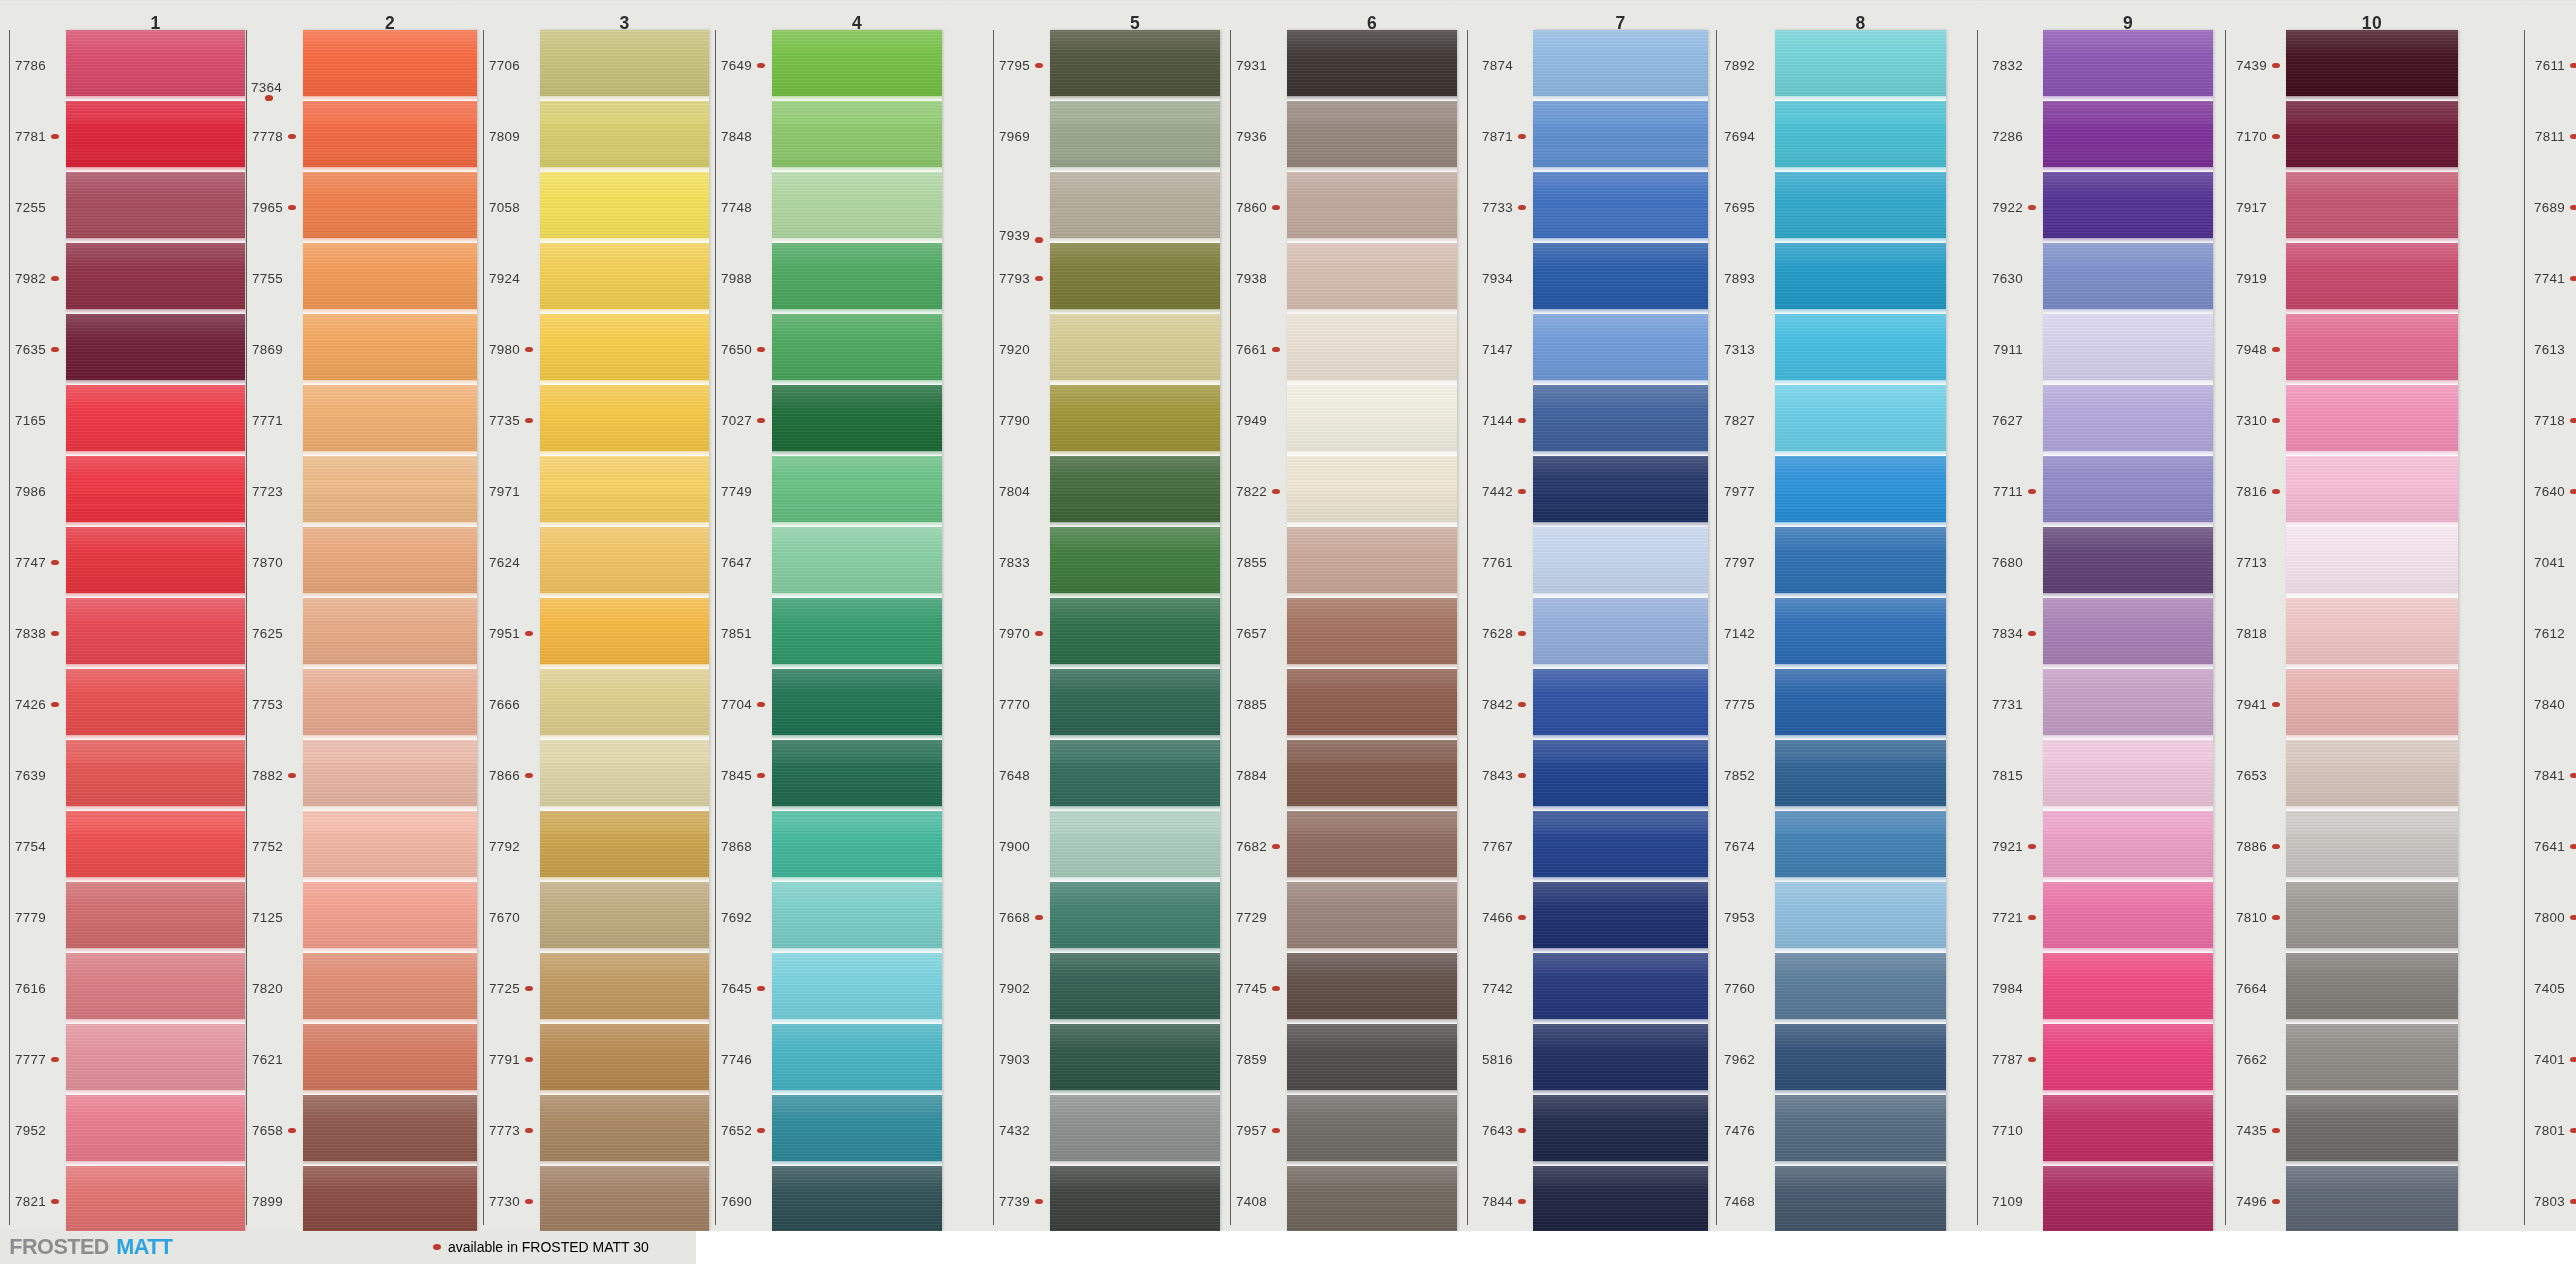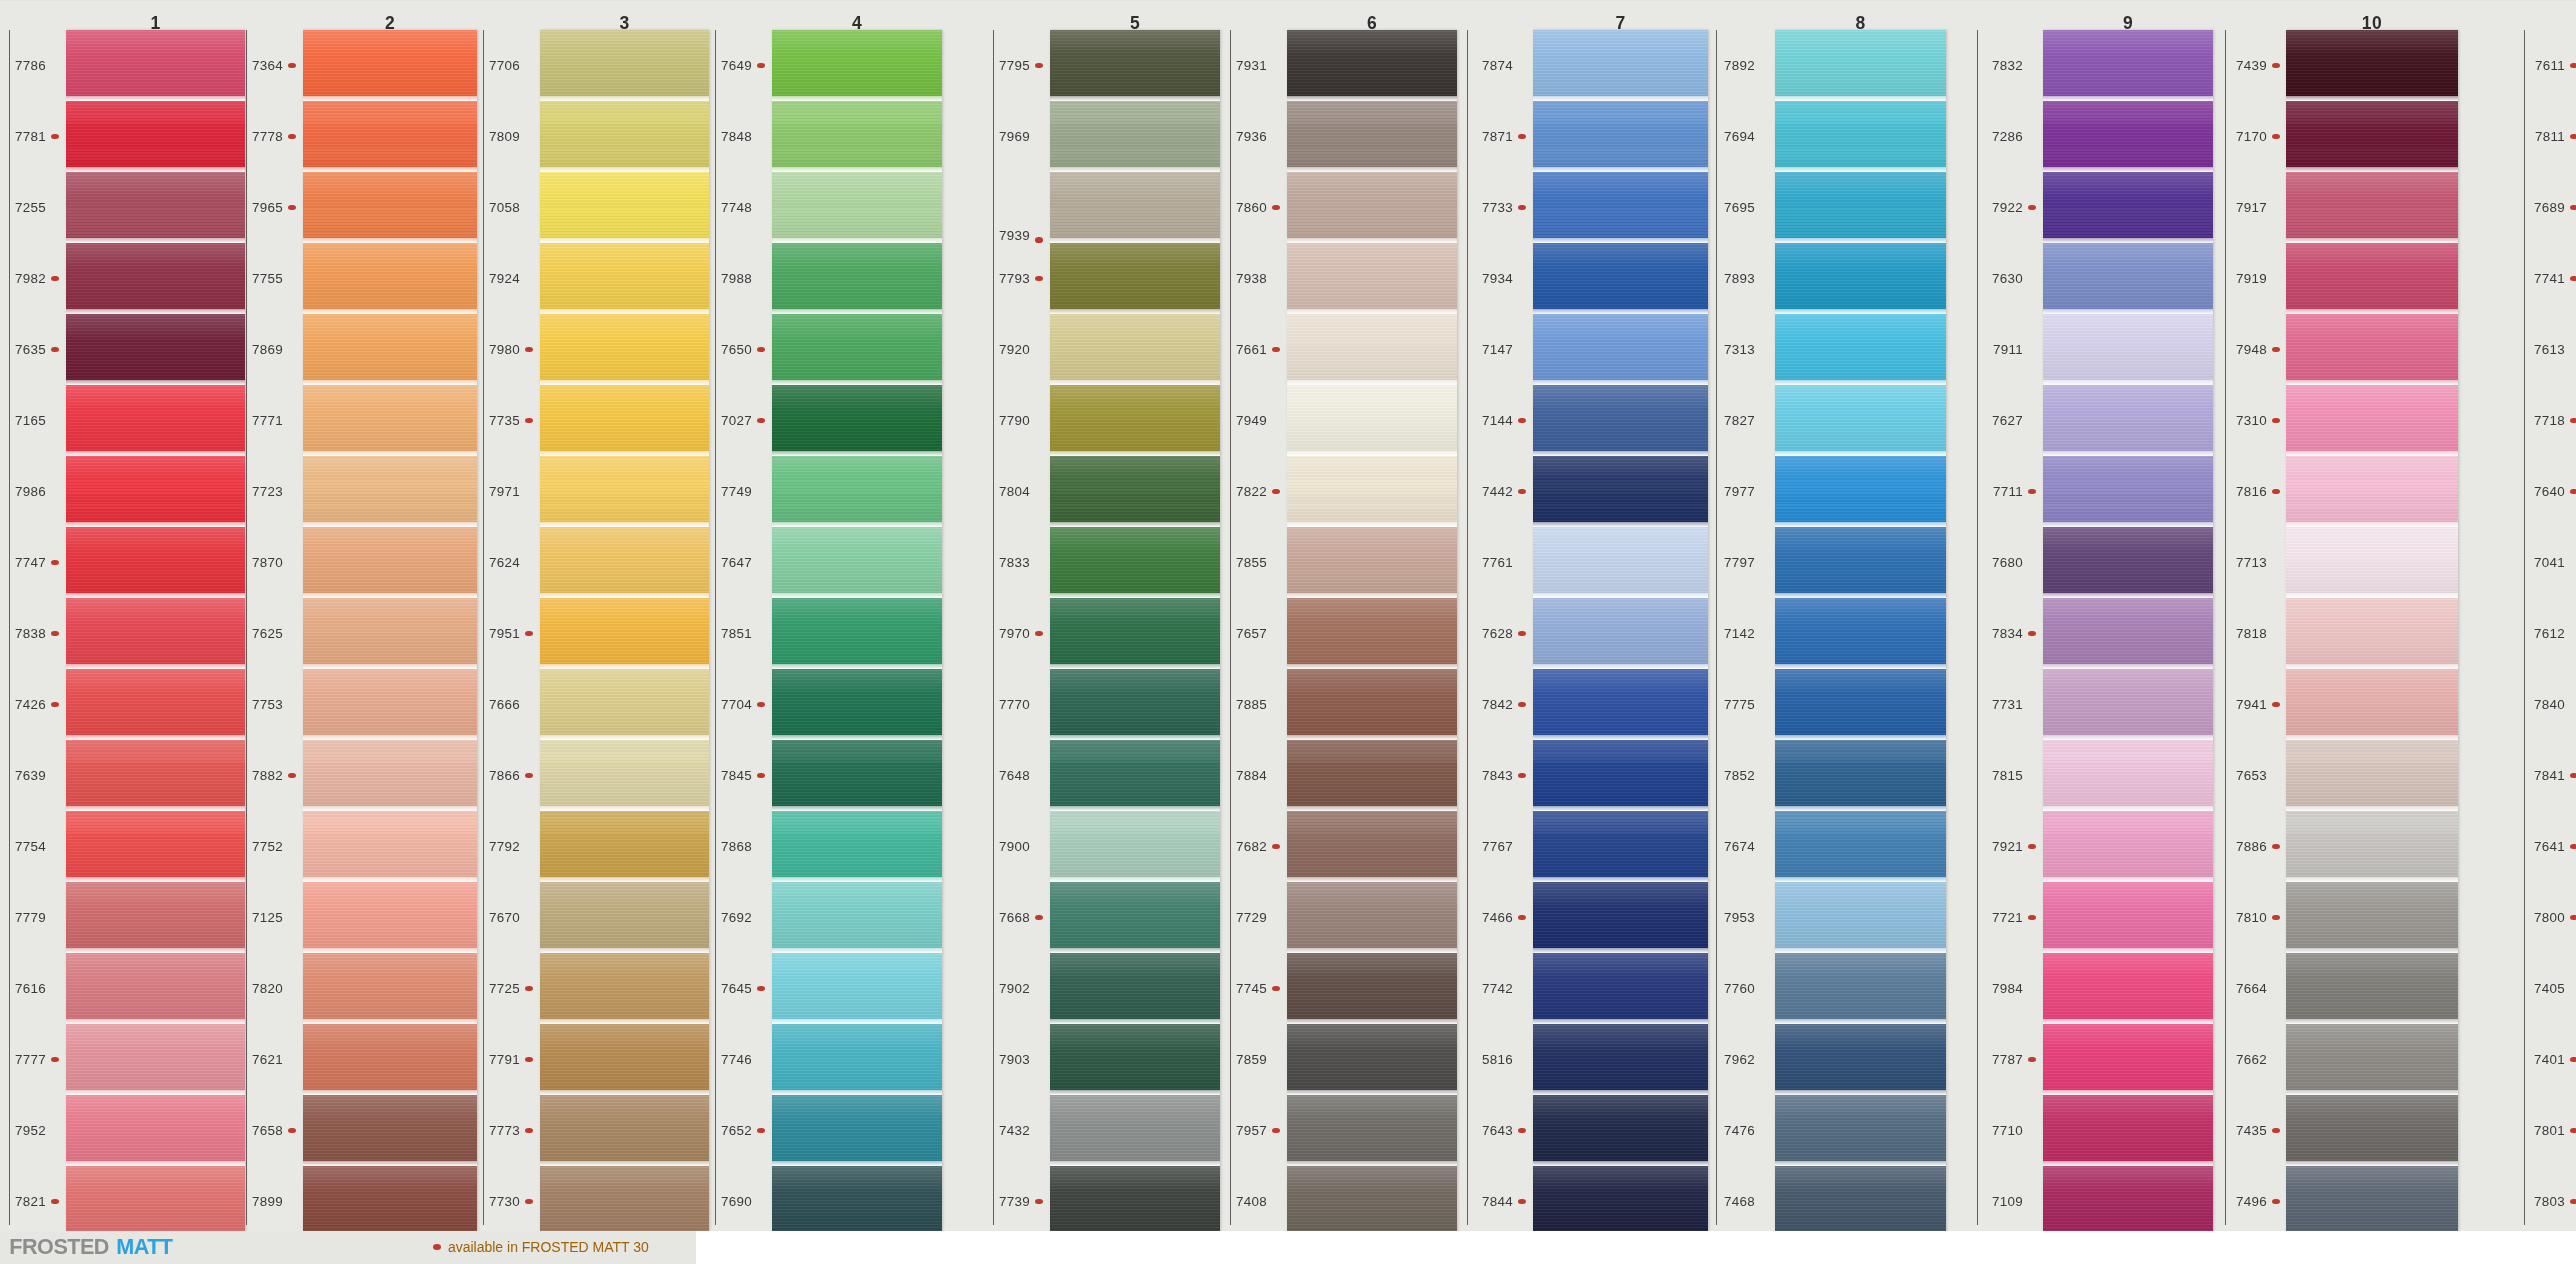--- a/index.html
+++ b/index.html
@@ -137,21 +137,21 @@
     letter-spacing: -0.5px;
   }
   .brand .frosted { color: #8d8d8d; }
   .brand .matt { color: #2aa3e0; margin-left: 7.2px; }
   .avail {
     position: absolute;
     left: 433px; top: 8.2px;
     display: flex;
     align-items: center;
     font-size: 14px;
-    color: #a16207;
+    color: #000000;
     font-family: "Liberation Sans", sans-serif;
   }
   .avail .dot2 {
     width: 7.7px; height: 6.2px;
     border-radius: 50%;
     background: #c03a2e;
     margin-right: 7.2px;
   }
   .footer-white {
     position: absolute;
@@ -311,21 +311,21 @@
           <div class="gloss"></div>
         </div>
         <div class="sw" title="7821" style="height: 71px; background: rgb(226, 113, 111);">
           <div class="sheen"></div>
           <div class="gloss"></div>
         </div>
       </div>
       <div class="col-header" style="left: 303px; width: 174px; position: absolute;">2</div>
       <div class="rule" style="left: 246px;"></div>
       <div class="labels" style="left: 237px; width: 61px; position: absolute; top: 30px;">
-        <div class="lab" style="height: 71px;">
+        <div class="lab" style="height: 71px; flex-direction: column;">
           <span class="code">7364</span>
           <span class="dot"></span>
         </div>
         <div class="lab" style="height: 71px;">
           <span class="code">7778</span>
           <span class="dot"></span>
         </div>
         <div class="lab" style="height: 71px;">
           <span class="code">7965</span>
           <span class="dot"></span>

